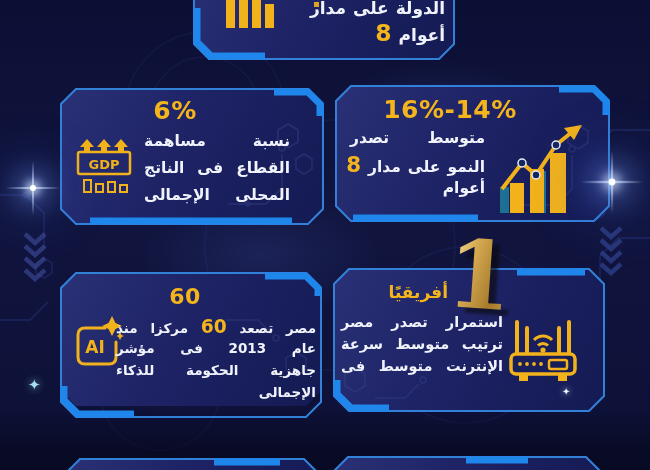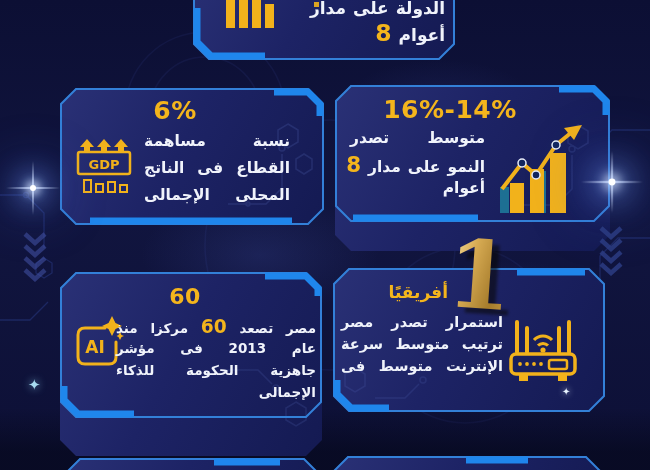--- a/index.html
+++ b/index.html
@@ -166,21 +166,21 @@
           <span>فى</span>
           <span>الناتج</span>
         </div>
         <div class="tline justify">
           <span>المحلى</span>
           <span>الإجمالى</span>
         </div>
       </div>
   </div>
 
-  <div class="card" style="left:335px;top:85px;width:275px;height:166px;">
+  <div class="card" style="left:335px;top:85px;width:275px;height:137px;">
     <div class="card-fill"></div>
     <svg class="cdeco" style="right:2px;top:30px" width="100" height="100" viewBox="0 0 100 100">
       <g fill="none" stroke="#7d9af5" opacity="0.13" stroke-width="1.5">
         <polygon points="70,10 80,16 80,28 70,34 60,28 60,16"></polygon>
         <path d="M10 90 H48 L64 74 V40"></path>
           <circle cx="64" cy="34" r="3"></circle>
       </g>
     </svg>
     <svg class="frame" width="275" height="137" viewBox="0 0 275 137">
       <path d="M16 1 H259 L274 16 V121 L259 136 H16 L1 121 V16 Z" fill="none" stroke="#3380d8" stroke-width="2"></path>
@@ -216,21 +216,21 @@
           <span>على</span>
           <span>مدار</span>
           <span class="hl big">8</span>
         </div>
         <div class="tline start">
           <span>أعوام</span>
         </div>
       </div>
   </div>
 
-  <div class="card" style="left:60px;top:272px;width:262px;height:184px;">
+  <div class="card" style="left:60px;top:272px;width:262px;height:134px;">
     <div class="card-fill"></div>
     <svg class="cdeco" style="right:4px;bottom:6px" width="100" height="100" viewBox="0 0 100 100">
       <g fill="none" stroke="#7d9af5" opacity="0.12" stroke-width="1.5">
         <polygon points="78,52 88,58 88,70 78,76 68,70 68,58"></polygon>
         <path d="M8 20 H40 L54 34"></path>
           <circle cx="58" cy="38" r="3"></circle>
       </g>
     </svg>
     <svg class="frame" width="262" height="146" viewBox="0 0 262 146">
       <path d="M16 1 H246 L261 16 V130 L246 145 H16 L1 130 V16 Z" fill="none" stroke="#3380d8" stroke-width="2"></path>

